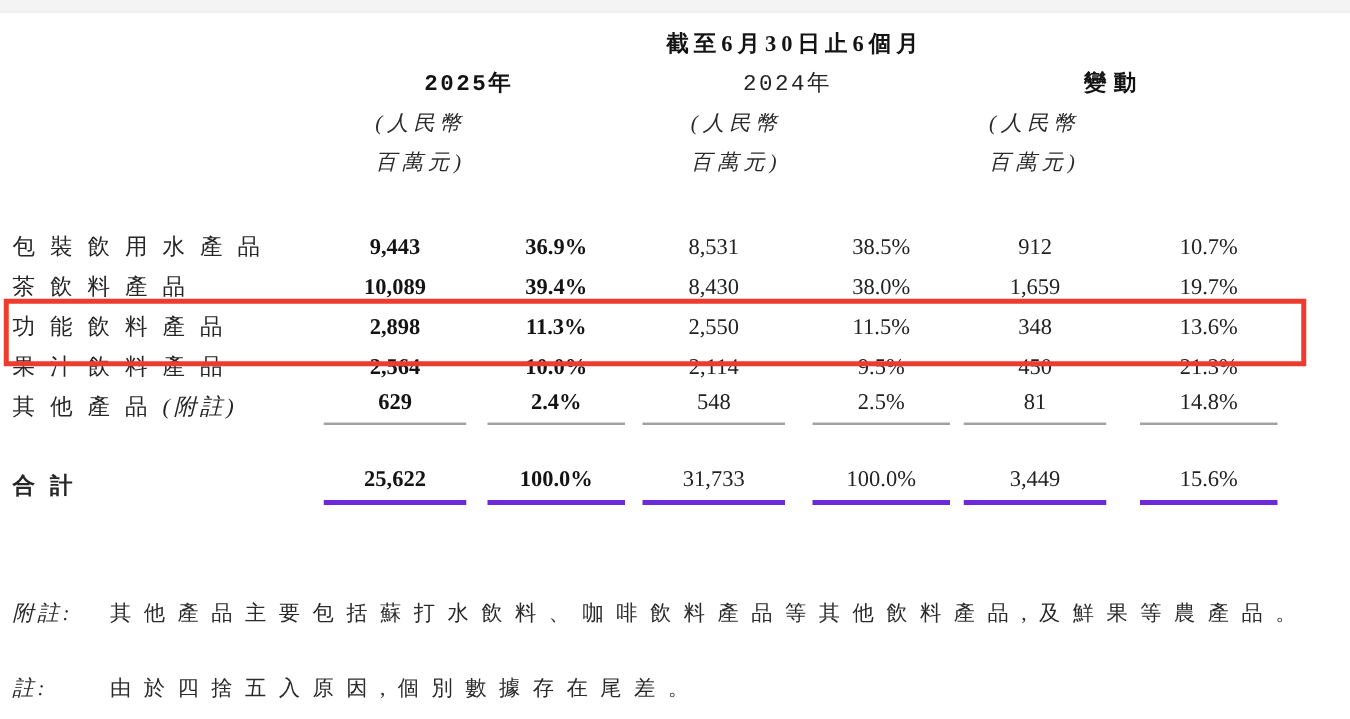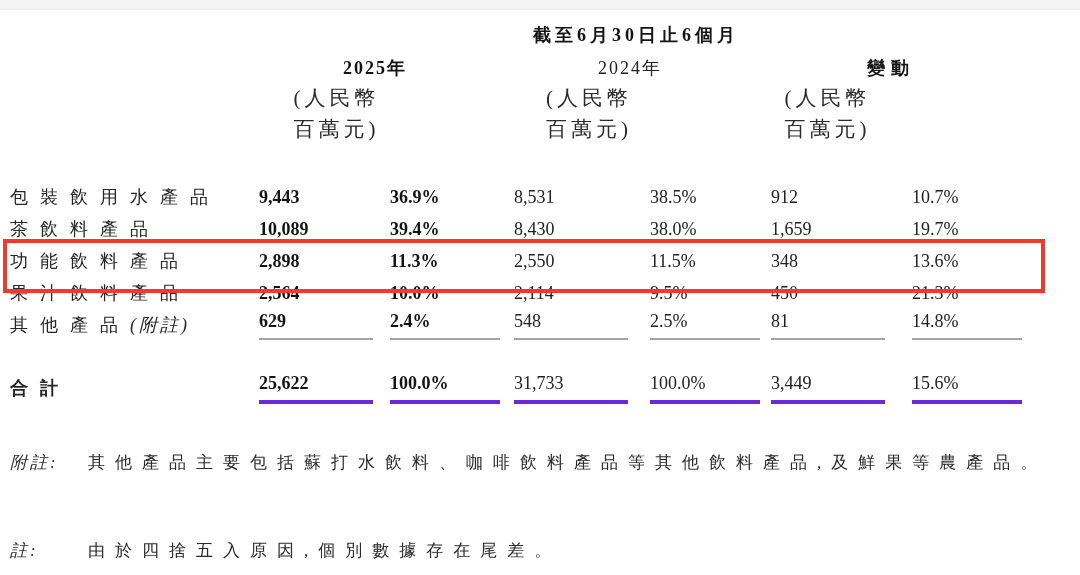--- a/index.html
+++ b/index.html
@@ -17,26 +17,26 @@
   }
   table.fin-table{
     position:absolute;left:10px;top:18px;
     width:1012px;
     border-collapse:collapse;table-layout:fixed;
     font-size:18px;line-height:1.1;
   }
   td{padding:0;vertical-align:middle;overflow:visible;white-space:nowrap;}
   .bold{font-weight:bold;color:#141414;}
   .ctr{text-align:center;}
-  .num{text-align:left;}
+  .num{text-align:center;}
   .period-cell{text-align:center;font-weight:bold;letter-spacing:4px;color:#141414;font-size:18px;}
-  .year-cell{text-align:center;letter-spacing:2px;font-size:18px;}
+  .year-cell{text-align:center;letter-spacing:2px;font-size:18px;font-family:Liberation Mono, monospace;}
   .sub-cn{letter-spacing:6px;font-weight:bold;color:#141414;}
   .lbl{letter-spacing:12px;color:#262626;}
-  .unit{letter-spacing:4px;font-size:21px;color:#2b2b2b;text-align:center;}
+  .unit{font-style:italic;letter-spacing:4px;font-size:17px;color:#2b2b2b;text-align:center;}
   .suffix{font-style:italic;letter-spacing:3px;font-family:Liberation Serif, serif;}
   .u{display:block;margin-left:auto;width:114px;}
   .pct .u{width:110px;}
   .rule-thin .u{border-bottom:2px solid #a3a3a3;padding-bottom:6px;}
   .rule-thick .u{border-bottom:4px solid #6d28d9;padding-bottom:6px;}
   .r-data td{height:32px;}
   .r-period td{height:36px;}
   .r-years td{height:30px;}
   .r-sub td{height:32px;}
   .r-unit1 td{height:30px;}
@@ -44,21 +44,21 @@
   .sp1 td{height:36px;}
   .sp2 td{height:28px;}
   .r-total td{height:38px;}
   .highlight-box{
     position:absolute;left:3px;top:239px;width:1034px;height:46px;
     border:4px solid #ee3b2e;background:transparent;pointer-events:none;
   }
   .note{position:absolute;left:10px;display:flex;font-size:17px;color:#2a2a2a;line-height:26px;}
   .note-prefix{font-style:italic;width:78px;flex:0 0 78px;letter-spacing:3px;}
   .note-body{letter-spacing:10px;}
-  .note-1{top:450px;}
+  .note-1{top:478px;}
   .note-2{top:538px;}
 </style>
 </head>
 <body>
 
 <div class="page">
 
   <div class="top-strip" style="background-color: rgb(244, 244, 245);"></div>
 
   <table class="fin-table">

